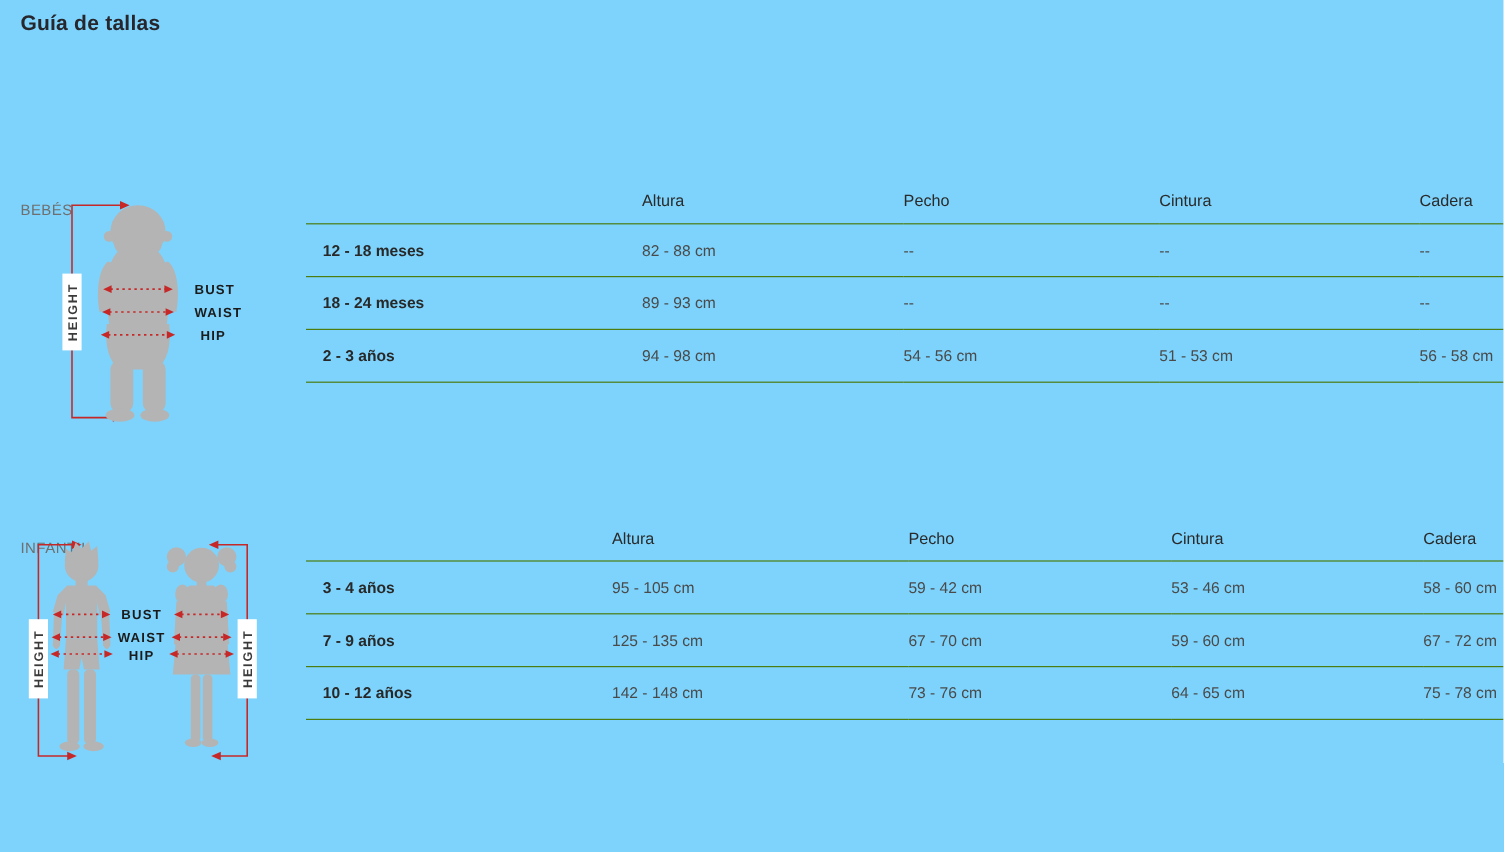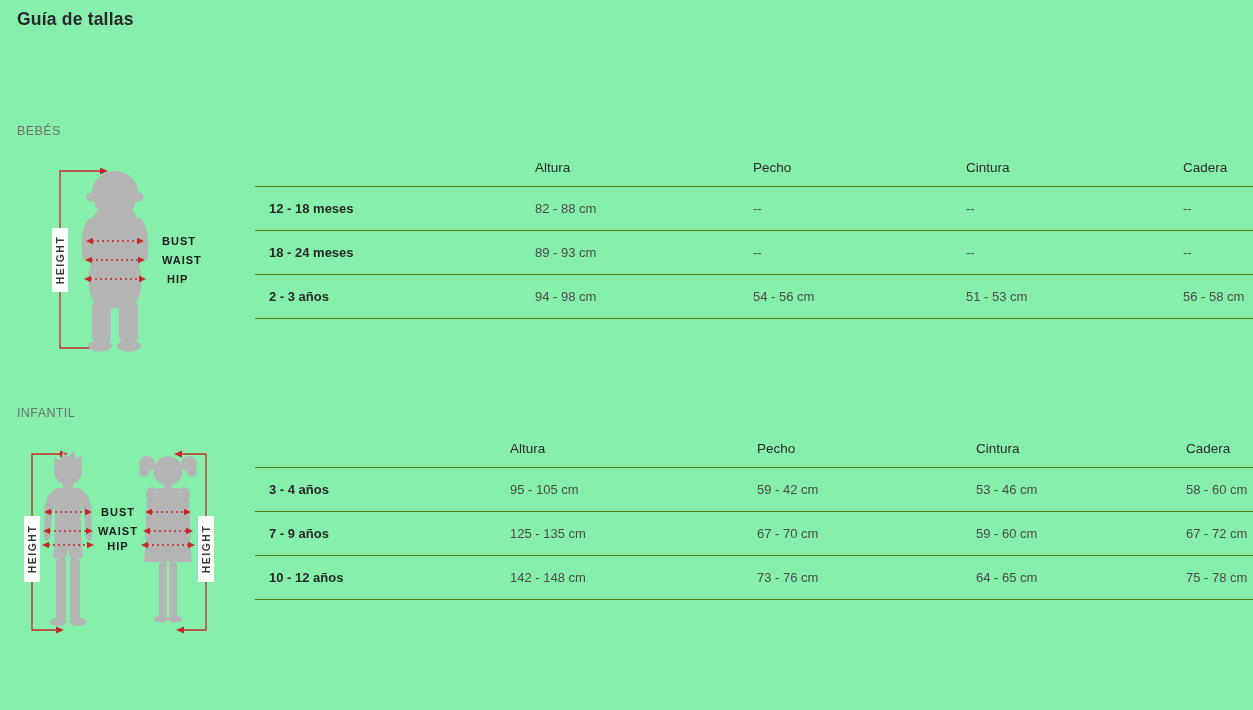--- a/index.html
+++ b/index.html
@@ -1,28 +1,28 @@
 <!DOCTYPE html>
 <html><head>
 <meta charset="utf-8">
 <title>Guía de tallas</title>
 <style>
   * { margin:0; padding:0; box-sizing:border-box; }
   html,body { background:#ffffff; }
   .page {
-    position:relative; width:1253px; height:710px; background:#86efac;
+    position:relative; width:1253px; height:710px; background:#7dd3fc;
     font-family:"Liberation Sans", sans-serif; overflow:hidden;
   }
   .page-title {
     position:absolute; left:17px; top:9px;
     font-size:17.5px; font-weight:700; color:#26262c; letter-spacing:.2px;
   }
   .section-label {
     position:absolute; left:17px;
-    font-size:12.5px; font-weight:400; color:#6f6f6f; letter-spacing:.4px;
+    font-size:12.5px; font-weight:400; color:#6f6f6f; letter-spacing:.4px;margin-top:44px;
   }
   #lbl-bebes { top:124px; }
   #lbl-infantil { top:406px; }
 
   .size-table {
     position:absolute; left:255px; width:998px;
     border-collapse:collapse; table-layout:fixed;
   }
   #t-bebes { top:156px; }
   #t-infantil { top:437px; }

